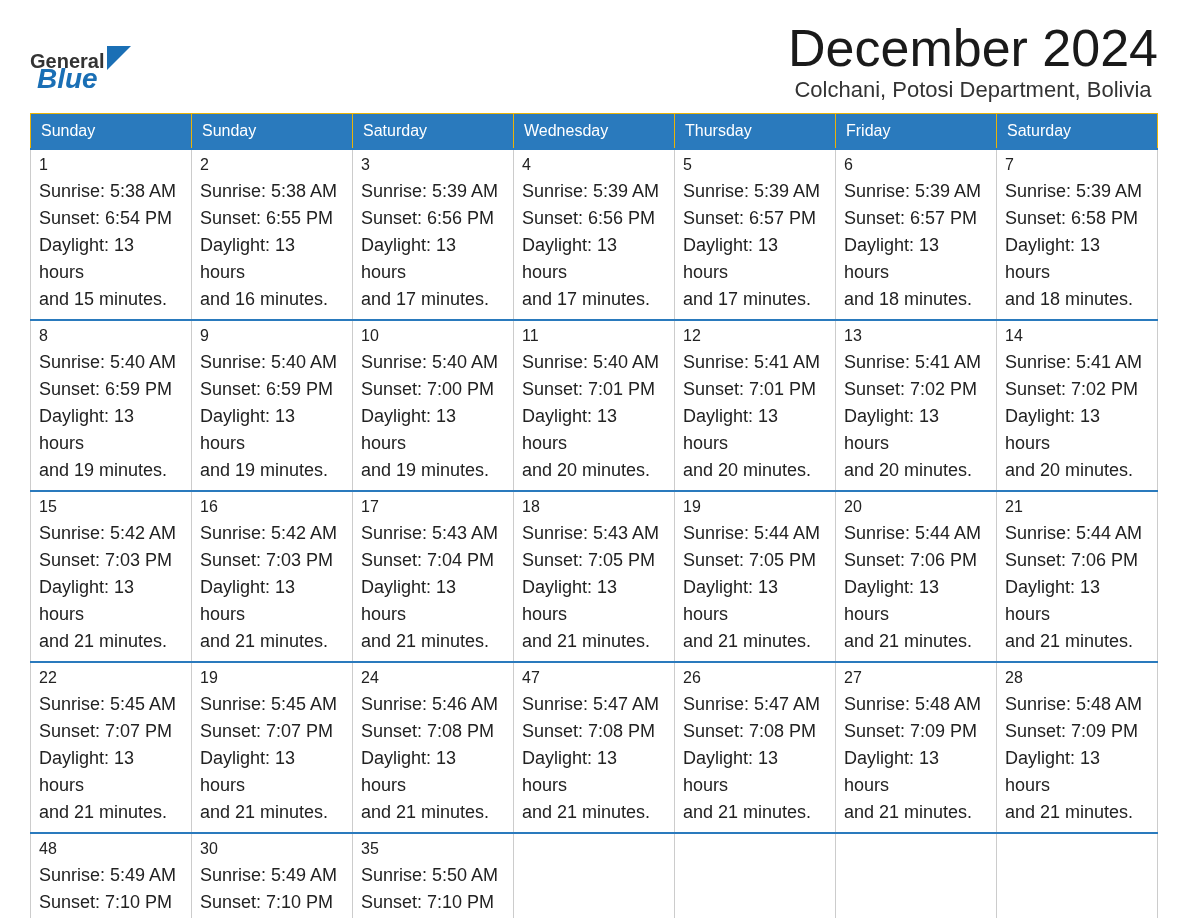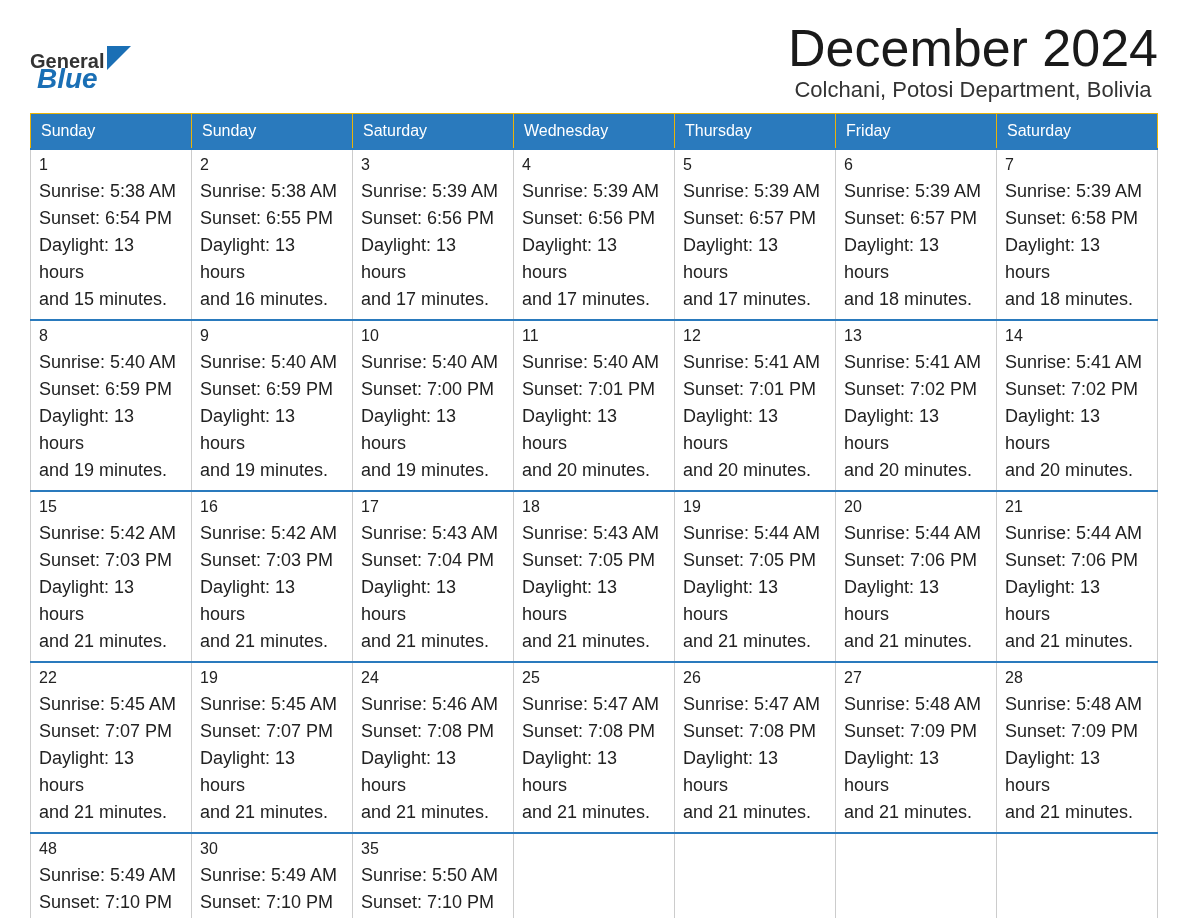--- a/index.html
+++ b/index.html
@@ -335,21 +335,21 @@
         <td>
         <span class="day-number">24</span>
         <div class="day-info">
           Sunrise: 5:46 AM<br>
           Sunset: 7:08 PM<br>
           Daylight: 13 hours<br>
           and 21 minutes.
         </div>
       </td>
         <td>
-        <span class="day-number">25</span>
+        <span class="day-number">47</span>
         <div class="day-info">
           Sunrise: 5:47 AM<br>
           Sunset: 7:08 PM<br>
           Daylight: 13 hours<br>
           and 21 minutes.
         </div>
       </td>
         <td>
         <span class="day-number">26</span>
         <div class="day-info">

